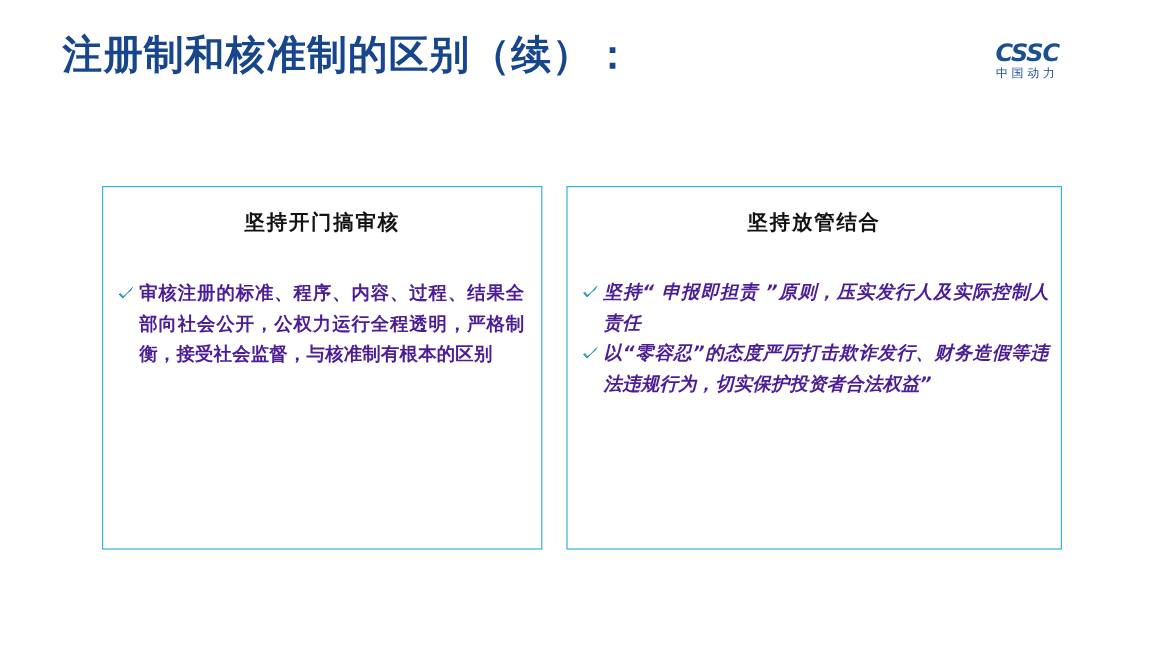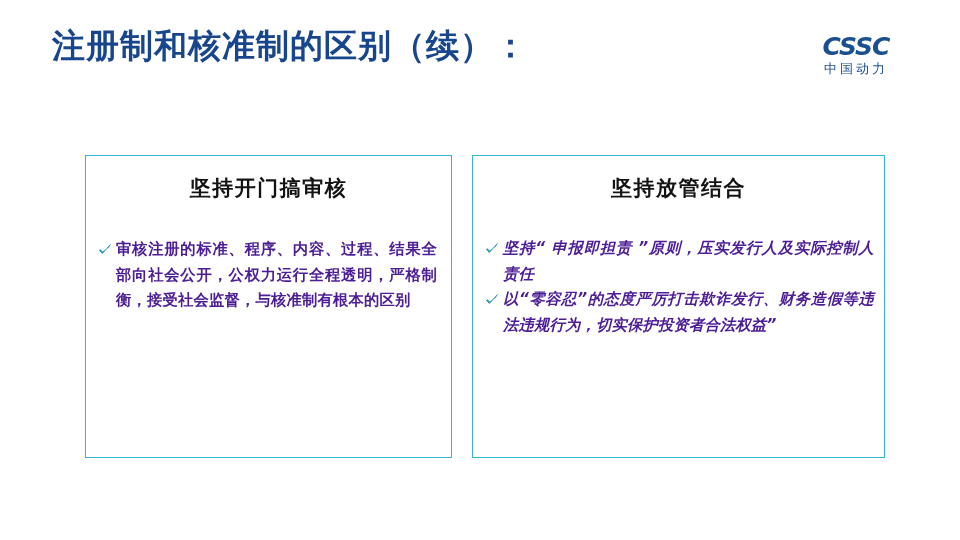--- a/index.html
+++ b/index.html
@@ -35,31 +35,31 @@
   
   #logo {
     position: absolute;
     right: 22px;
     top: 34px;
     width: 92px;
     text-align: center;
     user-select: none;
   }
   #logo .logo-mark {
-    font-size: 25px;
+    font-size: 20px;
     font-weight: bold;
     font-style: italic;
     color: #1a4f90;
     letter-spacing: -1px;
     line-height: 1;
     font-family: "DejaVu Sans", "Liberation Sans", sans-serif;
   }
   #logo .logo-sub {
     margin-top: 3px;
-    font-size: 13px;
+    font-size: 10px;
     color: #1a4f90;
     letter-spacing: 3px;
     line-height: 1;
     font-weight: normal;
   }
 
   
   .panel {
     position: absolute;
     top: 155px;
@@ -72,21 +72,21 @@
     left: 85px;
     width: 367px;
   }
   #panel-right {
     left: 472px;
     width: 413px;
   }
 
   .panel-header {
     text-align: center;
-    font-size: 21px;
+    font-size: 17px;
     font-weight: bold;
     color: #131313;
     letter-spacing: 1.5px;
     margin-top: 19px;
     line-height: 1.3;
   }
 
   .bullet-list {
     margin: 0;
     padding: 0;

